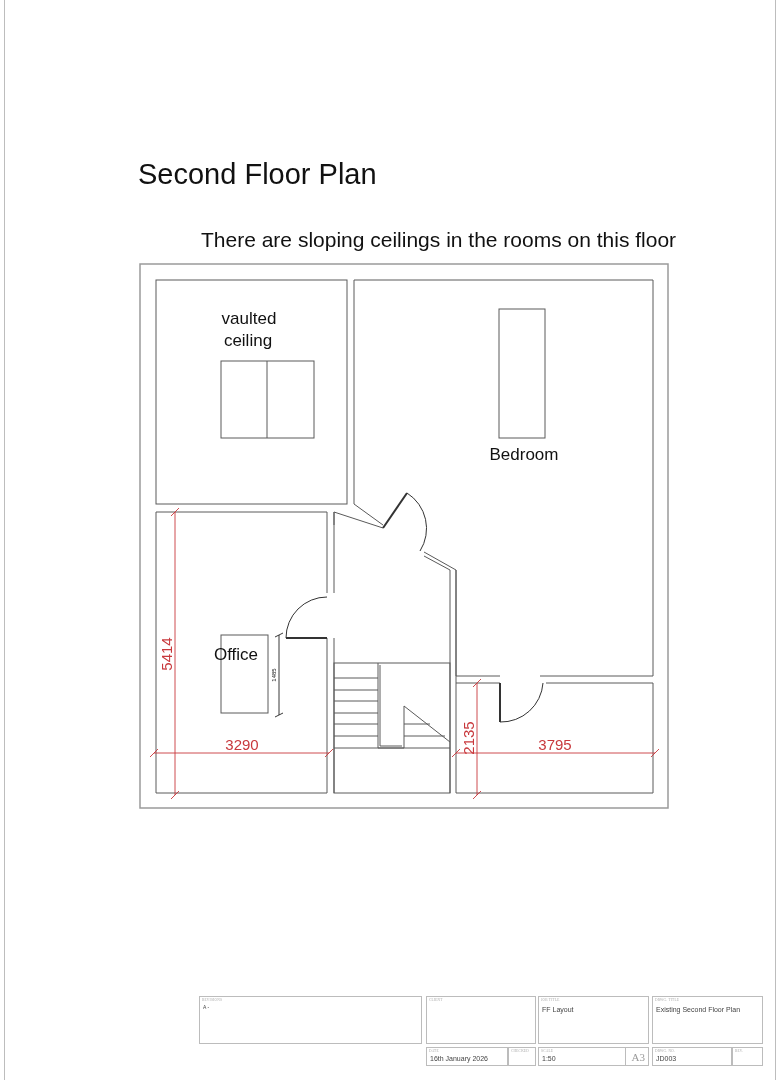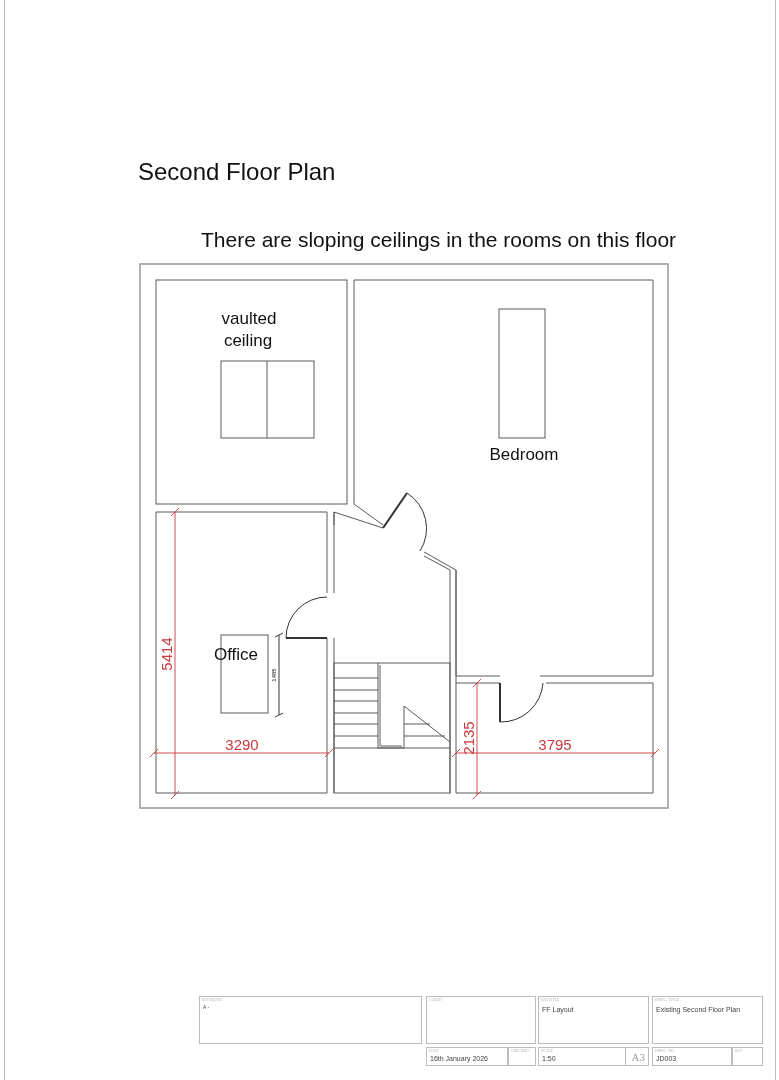--- a/index.html
+++ b/index.html
@@ -1,19 +1,19 @@
 <!DOCTYPE html>
 <html><head>
 <meta charset="utf-8">
 <style>
   html, body { margin: 0; padding: 0; background: #ffffff; }
   body { width: 779px; height: 1080px; position: relative; overflow: hidden; font-family: "Liberation Sans", sans-serif; }
   .page-edge-left { position: absolute; left: 4px; top: 0; width: 1px; height: 1080px; background: #bdbdbd; }
   .page-edge-right { position: absolute; left: 775px; top: 0; width: 1px; height: 1080px; background: #bdbdbd; }
-  .title { position: absolute; left: 138px; top: 158px; font-size: 24px; color: #111; white-space: nowrap; }
+  .title { position: absolute; left: 138px; top: 158px; font-size: 29px; color: #111; white-space: nowrap; }
   .subtitle { position: absolute; left: 201px; top: 228px; font-size: 21px; color: #111; white-space: nowrap; }
   svg.plan { position: absolute; left: 0; top: 0; }
   .room-label { font-family: "Liberation Sans", sans-serif; fill: #111; }
   .dim { font-family: "Liberation Sans", sans-serif; fill: #c8383c; }
   .tb-box { position: absolute; border: 1px solid #bcbcbc; box-sizing: border-box; background: #fff; padding-left: 16px; }
   .tb-label { position: absolute; left: 2px; top: 1px; font-size: 3.5px; color: #aaa; font-family: "Liberation Serif", serif; letter-spacing: 0.2px; }
   .tb-value { position: absolute; left: 3px; top: 9px; font-size: 7px; color: #444; white-space: nowrap; }
   .tb-paper { position: absolute; right: 3px; top: 3px; font-size: 11px; color: #999; font-family: "Liberation Serif", serif; }
 </style>
 </head>

